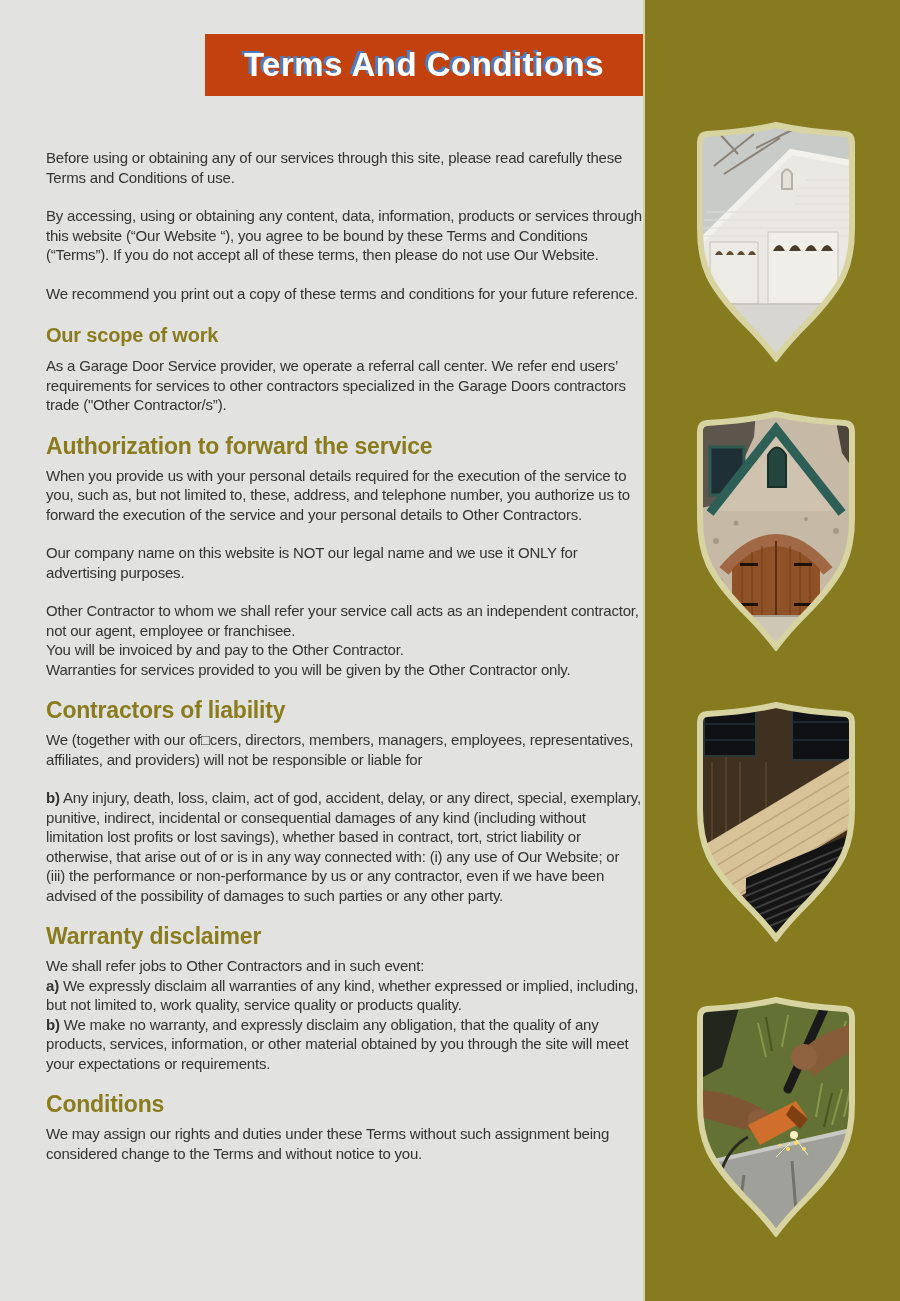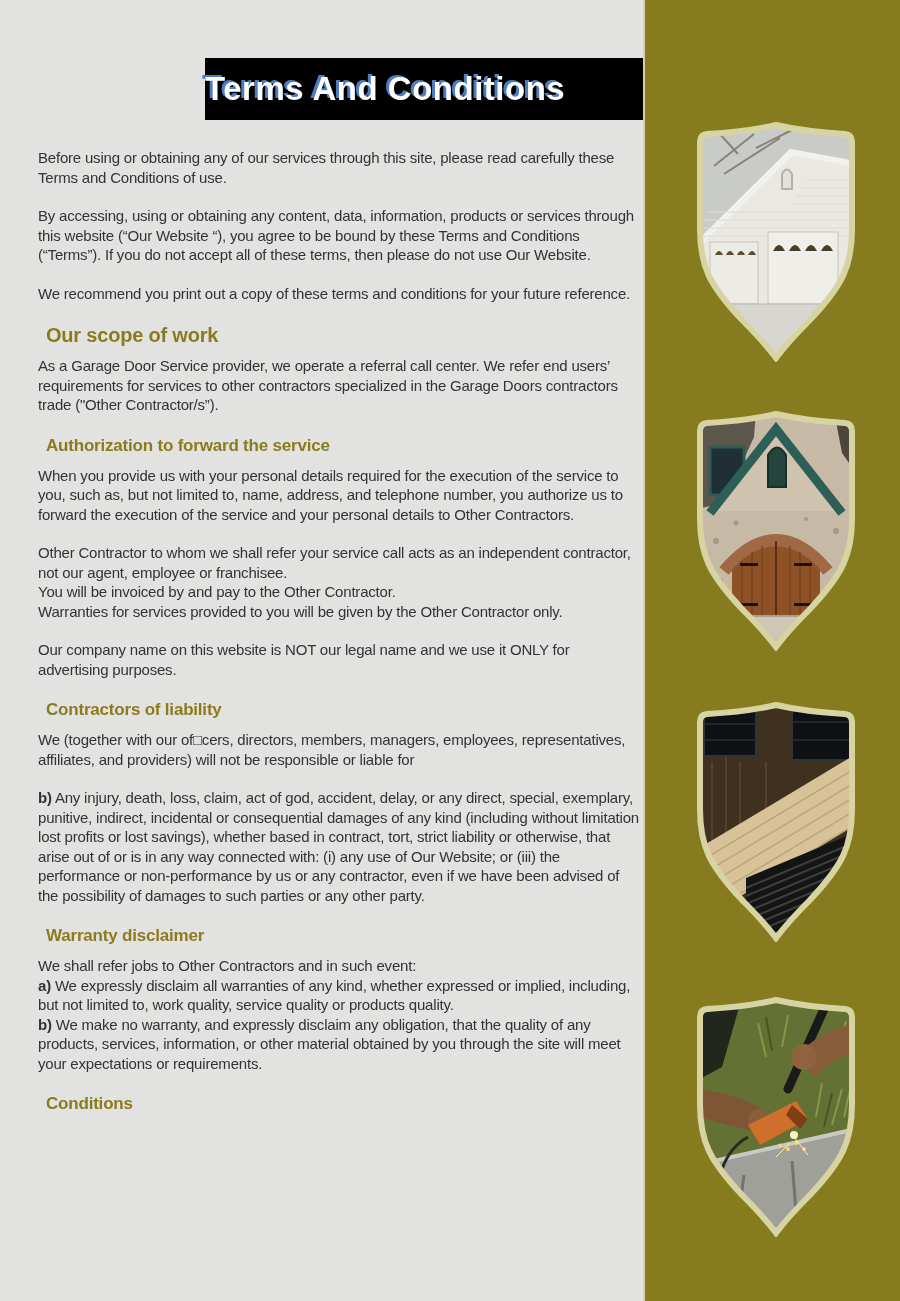--- a/index.html
+++ b/index.html
@@ -4,37 +4,37 @@
 <style>
   html,body{margin:0;padding:0;}
   body{
     width:900px;height:1301px;overflow:hidden;
     font-family:"Liberation Sans", sans-serif;
     background:#e2e2e1;
   }
   .page{display:flex;width:900px;height:1301px;}
   .main{position:relative;width:643px;height:1301px;background:#e2e2e1;flex:none;overflow:hidden;}
   .title-band{
-    position:absolute;left:205px;top:58px;width:438px;height:62px;
-    background:#000000;display:flex;align-items:center;justify-content:flex-start;
+    position:absolute;left:205px;top:34px;width:438px;height:62px;
+    background:#c2410c;display:flex;align-items:center;justify-content:center;
   }
   .title-band h1{
     margin:0;font-size:33px;font-weight:700;color:#ffffff;letter-spacing:.5px;
     text-shadow:-3px -2px 0 #4d7cc2;
     white-space:nowrap;
   }
   .content{
     margin-left:38px;padding-top:148px;width:604px;
     font-size:15px;line-height:19.5px;color:#333333;letter-spacing:-0.2px;
   }
-  .content p{margin:0 0 19px 0;}
+  .content p{margin:0 0 19px 8px;}
   .content b{font-weight:700;}
   h2.sec{color:#8a7c1d;margin:8px;font-weight:700;letter-spacing:-0.2px;}
   h2.sec.lg{font-size:20px;line-height:26px;}
-  h2.sec.sm{font-size:17px;line-height:24px;}
+  h2.sec.sm{font-size:23px;line-height:24px;}
   .sidebar{
     position:relative;width:257px;height:1301px;flex:none;box-sizing:border-box;
     background:#867c1f;border-left:2px solid #d6d2a2;
   }
   .shield{position:absolute;left:51px;width:160px;height:240px;margin:0;}
   .shield svg{display:block;}
   .shield-1{top:122px;}
   .shield-2{top:411px;}
   .shield-3{top:702px;}
   .shield-4{top:997px;}
@@ -48,29 +48,30 @@
     <div class="title-band">
       <h1>Terms And Conditions</h1>
     </div>
     <div class="content" id="content">
         <p>Before using or obtaining any of our services through this site, please read carefully these Terms and Conditions of use.</p>
         <p>By accessing, using or obtaining any content, data, information, products or services through this website (“Our Website “), you agree to be bound by these Terms and Conditions (“Terms”). If you do not accept all of these terms, then please do not use Our Website.</p>
         <p>We recommend you print out a copy of these terms and conditions for your future reference.</p>
         <h2 class="sec lg">Our scope of work</h2>
         <p>As a Garage Door Service provider, we operate a referral call center. We refer end users’ requirements for services to other contractors specialized in the Garage Doors contractors trade ("Other Contractor/s”).</p>
         <h2 class="sec sm">Authorization to forward the service</h2>
-        <p>When you provide us with your personal details required for the execution of the service to you, such as, but not limited to, name, address, and telephone number, you authorize us to forward the execution of the service and your personal details to Other Contractors.</p>
+        <p>When you provide us with your personal details required for the execution of the service to you, such as, but not limited to, these, address, and telephone number, you authorize us to forward the execution of the service and your personal details to Other Contractors.</p>
+        <p>Our company name on this website is NOT our legal name and we use it ONLY for advertising purposes.</p>
         <p>Other Contractor to whom we shall refer your service call acts as an independent contractor, not our agent, employee or franchisee.<br>You will be invoiced by and pay to the Other Contractor.<br>Warranties for services provided to you will be given by the Other Contractor only.</p>
-        <p>Our company name on this website is NOT our legal name and we use it ONLY for advertising purposes.</p>
         <h2 class="sec sm">Contractors of liability</h2>
         <p>We (together with our of□cers, directors, members, managers, employees, representatives, affiliates, and providers) will not be responsible or liable for</p>
         <p><b>b)</b> Any injury, death, loss, claim, act of god, accident, delay, or any direct, special, exemplary, punitive, indirect, incidental or consequential damages of any kind (including without limitation lost profits or lost savings), whether based in contract, tort, strict liability or otherwise, that arise out of or is in any way connected with: (i) any use of Our Website; or (iii) the performance or non-performance by us or any contractor, even if we have been advised of the possibility of damages to such parties or any other party.</p>
         <h2 class="sec sm">Warranty disclaimer</h2>
         <p>We shall refer jobs to Other Contractors and in such event:<br><b>a)</b> We expressly disclaim all warranties of any kind, whether expressed or implied, including, but not limited to, work quality, service quality or products quality.<br><b>b)</b> We make no warranty, and expressly disclaim any obligation, that the quality of any products, services, information, or other material obtained by you through the site will meet your expectations or requirements.</p>
         <h2 class="sec sm">Conditions</h2>
+        <p>We may assign our rights and duties under these Terms without such assignment being considered change to the Terms and without notice to you.</p>
       </div>
   </div>
 
   <aside class="sidebar">
 
     <figure class="shield shield-1" role="img" aria-label="white double garage doors on a white garage building">
       <svg viewBox="0 0 160 240" width="160" height="240">
         <defs>
             <clipPath id="clip1">
               <path d="M80 3 C102 8 132 11 149 12 C154 12.4 156 15 156 20 L156 107 C156 144 147 163 113 199 C101 211 89 224 80 236 C71 224 59 211 47 199 C13 163 4 144 4 107 L4 20 C4 15 6 12.4 11 12 C28 11 58 8 80 3 Z"></path>

